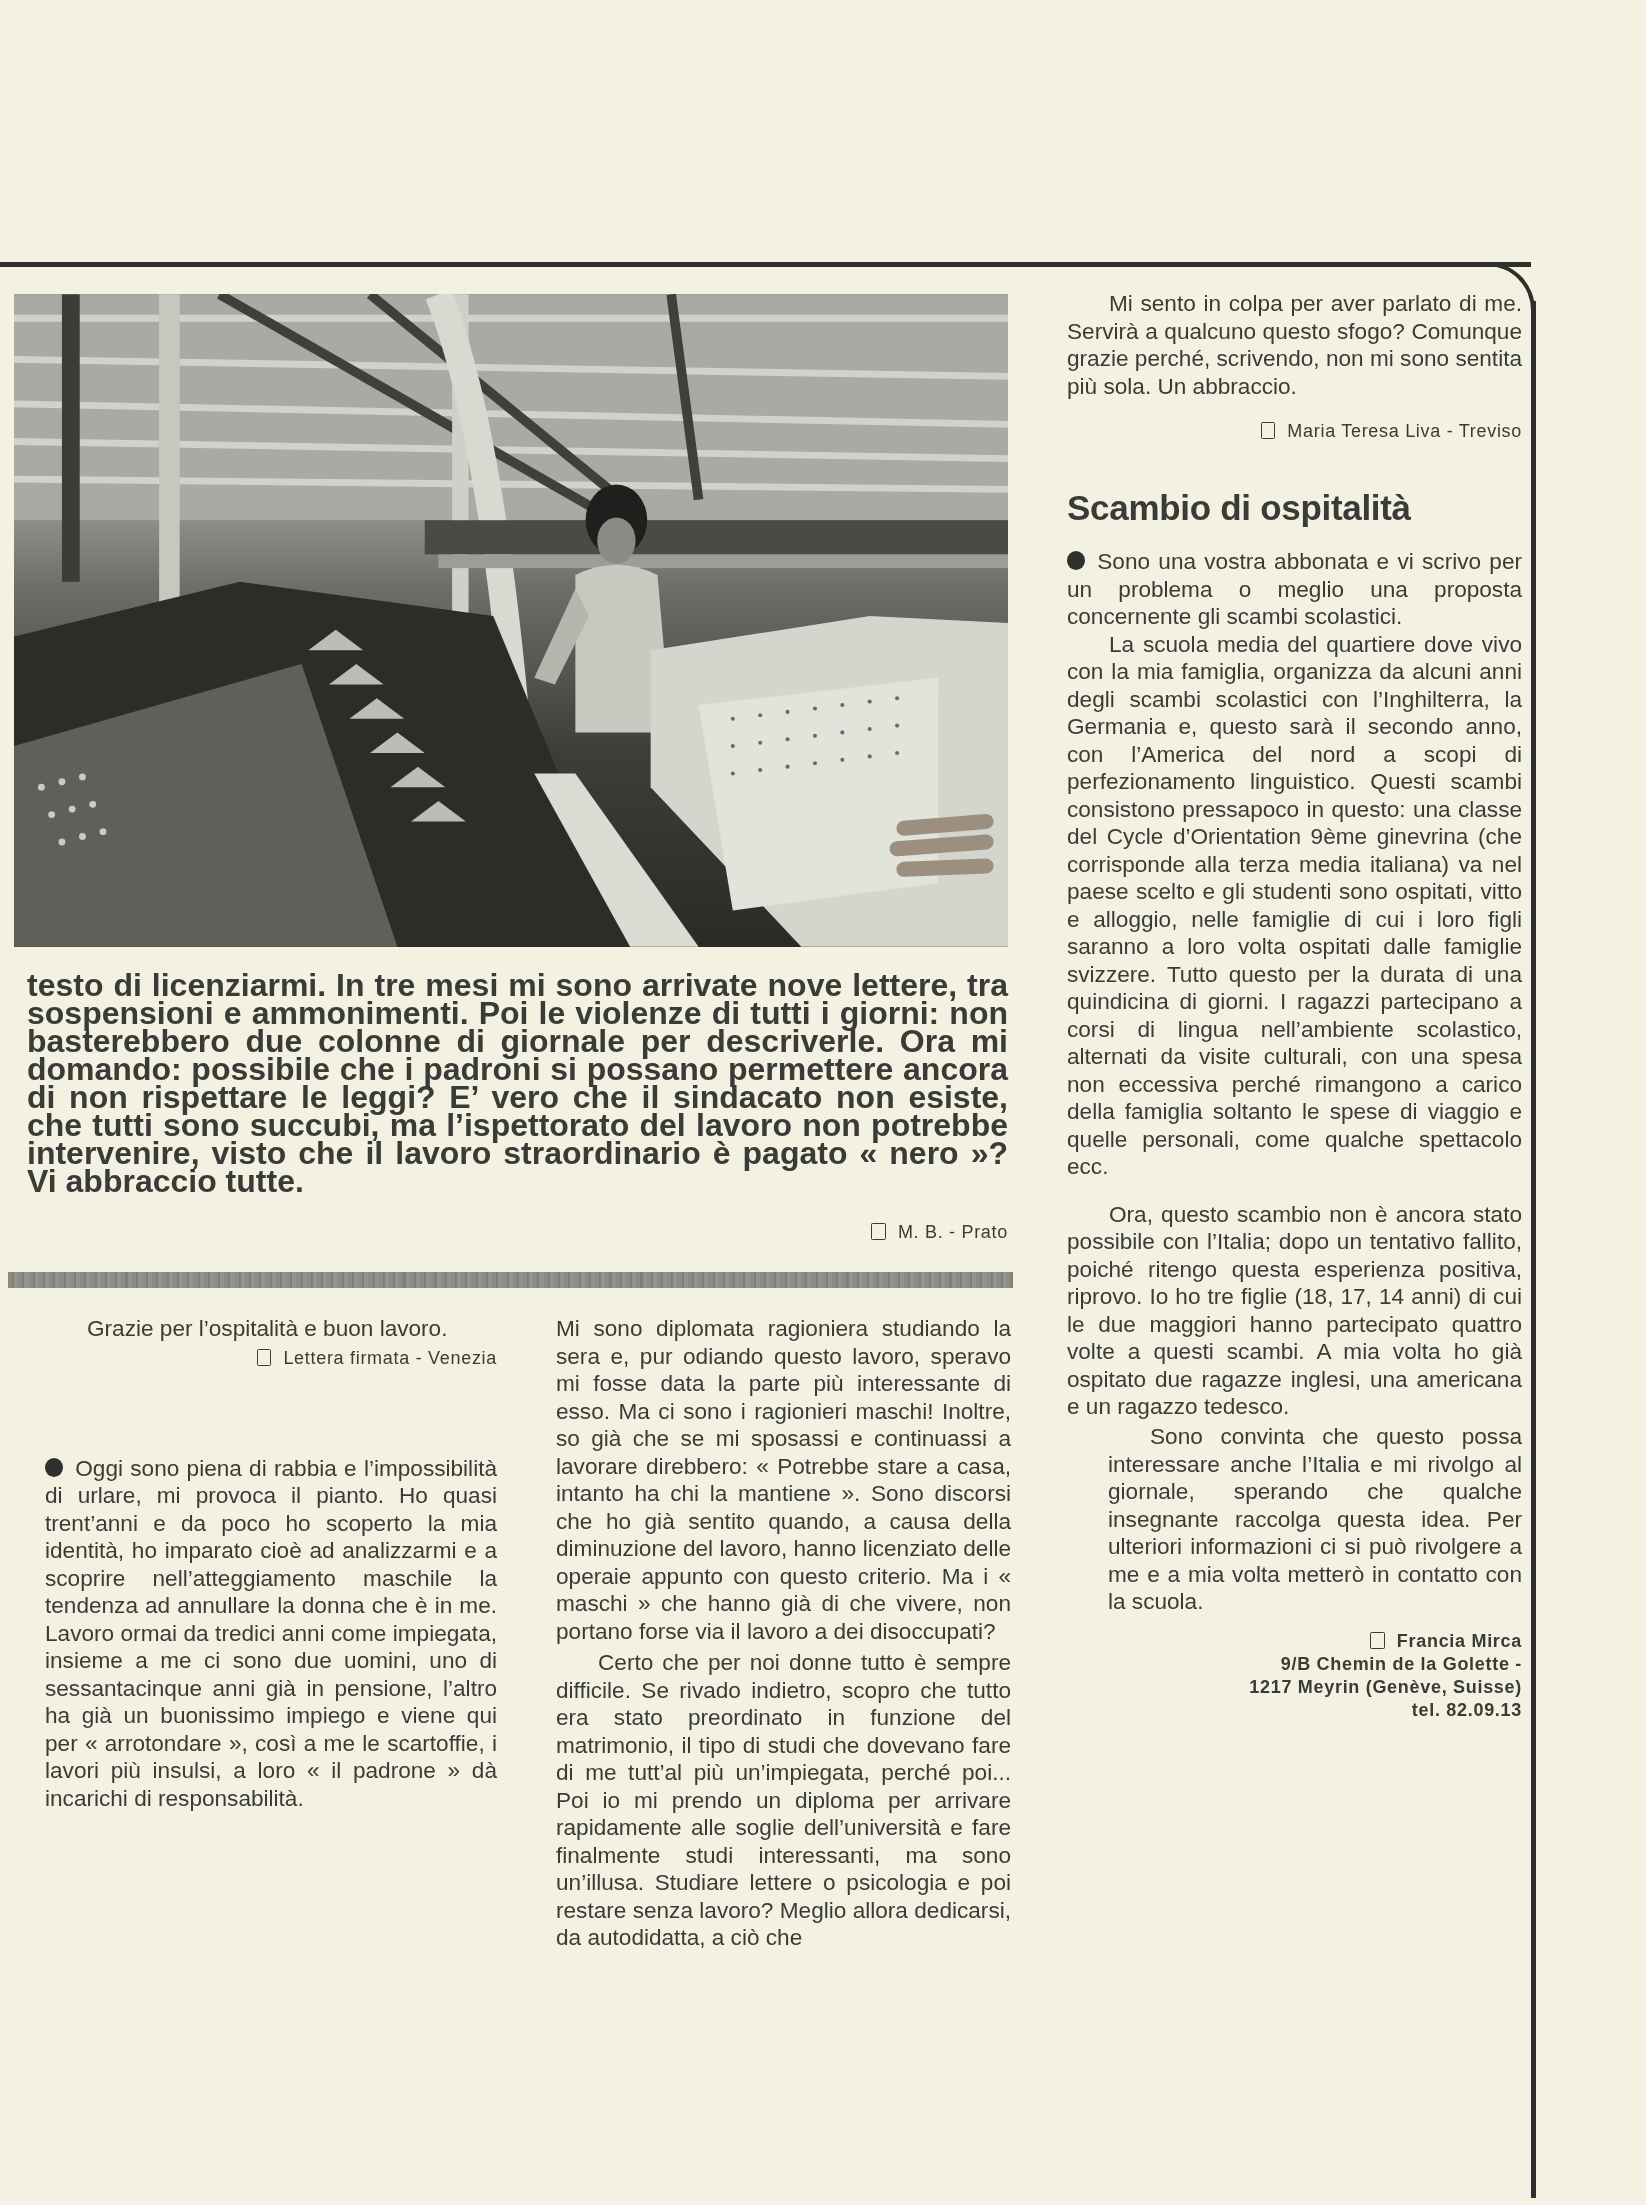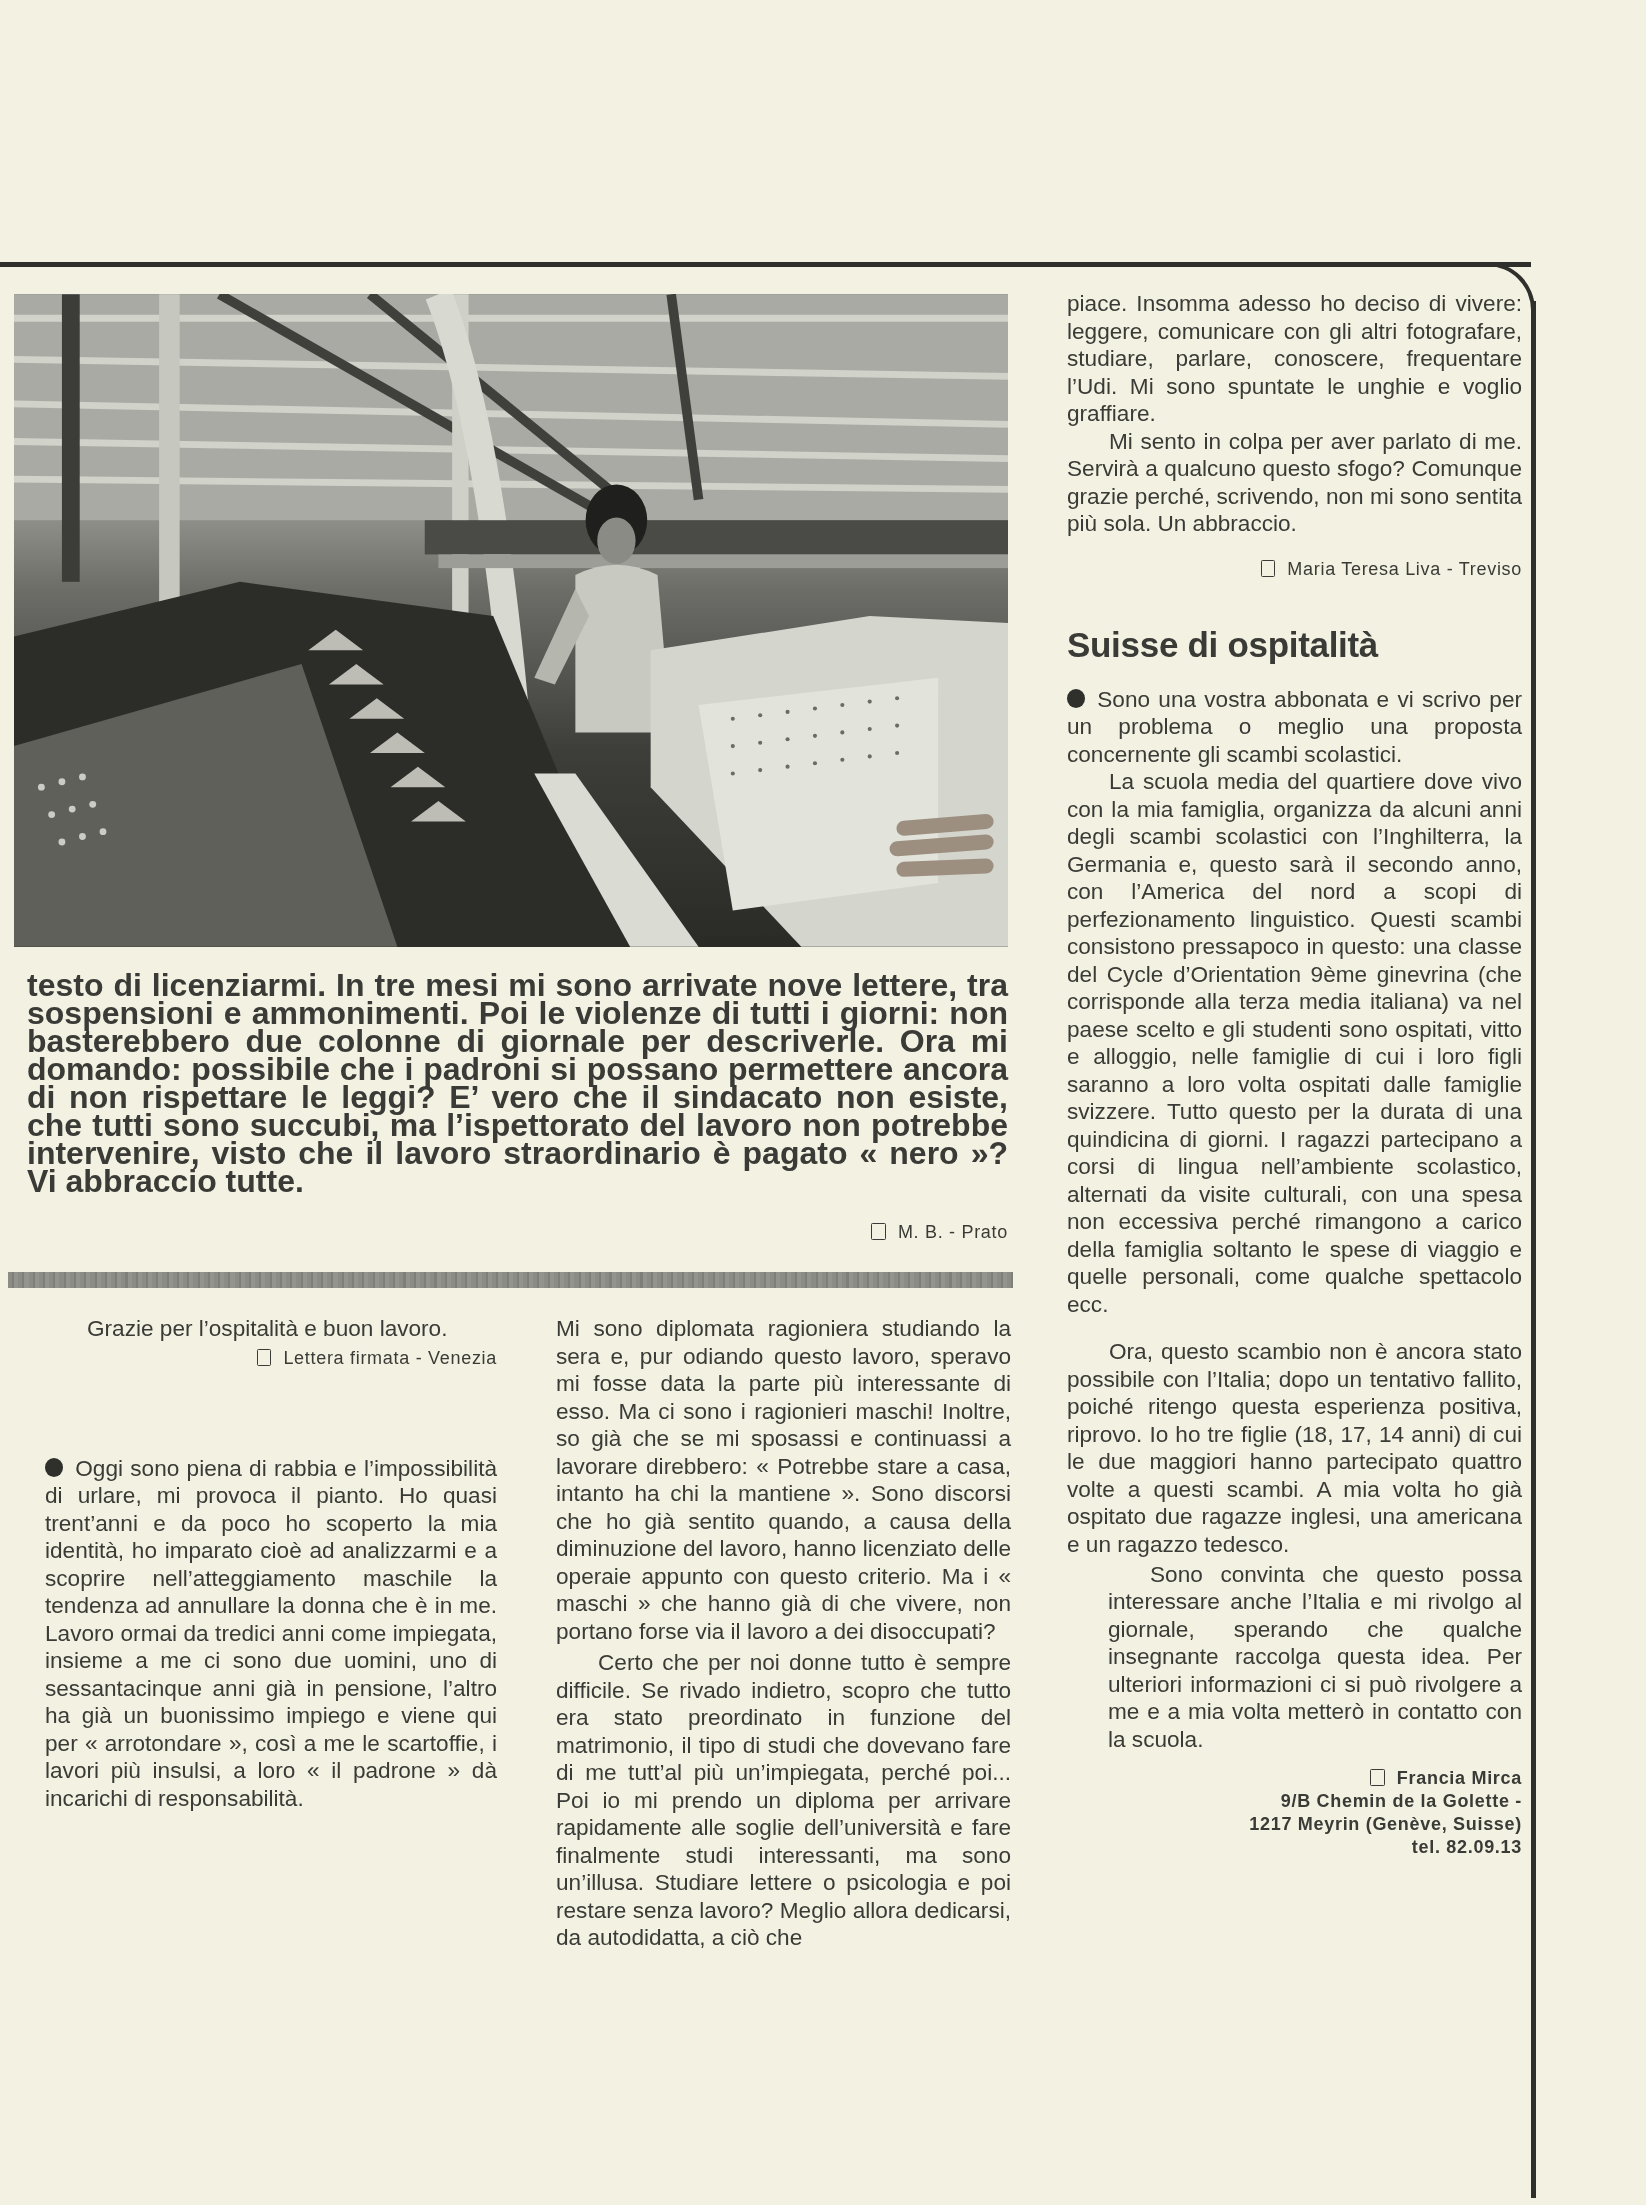--- a/index.html
+++ b/index.html
@@ -157,27 +157,26 @@
   <div style="height:23px;"></div>
   <p><span class="bullet"></span><span>Oggi sono piena di rabbia e l’impossibilità di urlare, mi provoca il pianto. Ho quasi trent’anni e da poco ho scoperto la mia identità, ho imparato cioè ad analizzarmi e a scoprire nell’atteggiamento maschile la tendenza ad annullare la donna che è in me. Lavoro ormai da tredici anni come impiegata, insieme a me ci sono due uomini, uno di sessantacinque anni già in pensione, l’altro ha già un buonissimo impiego e viene qui per « arrotondare », così a me le scartoffie, i lavori più insulsi, a loro « il padrone » dà incarichi di responsabilità.</span></p>
 </div>
 
 <div class="abs col" style="left:556px; top:1315px; width:455px;">
   <p>Mi sono diplomata ragioniera studiando la sera e, pur odiando questo lavoro, speravo mi fosse data la parte più interessante di esso. Ma ci sono i ragionieri maschi! Inoltre, so già che se mi sposassi e continuassi a lavorare direbbero: « Potrebbe stare a casa, intanto ha chi la mantiene ». Sono discorsi che ho già sentito quando, a causa della diminuzione del lavoro, hanno licenziato delle operaie appunto con questo criterio. Ma i « maschi » che hanno già di che vivere, non portano forse via il lavoro a dei disoccupati?</p>
   <p class="indent" style="margin-top:4.1px;">Certo che per noi donne tutto è sempre difficile. Se rivado indietro, scopro che tutto era stato preordinato in funzione del matrimonio, il tipo di studi che dovevano fare di me tutt’al più un’impiegata, perché poi... Poi io mi prendo un diploma per arrivare rapidamente alle soglie dell’università e fare finalmente studi interessanti, ma sono un’illusa. Studiare lettere o psicologia e poi restare senza lavoro? Meglio allora dedicarsi, da autodidatta, a ciò che</p>
 </div>
 
 <div class="abs col" style="left:1067px; top:290px; width:455px;">
-  <p>piace. Insomma adesso ho deciso di vivere: leggere, comunicare con gli altri fotografare, studiare, parlare, conoscere, frequentare l’Udi. Mi sono spuntate le unghie e voglio graffiare.</p>
   <p class="indent">Mi sento in colpa per aver parlato di me. Servirà a qualcuno questo sfogo? Comunque grazie perché, scrivendo, non mi sono sentita più sola. Un abbraccio.</p>
   <div class="sig" style="margin-top:18px;">
     <span class="box"></span><span>Maria Teresa Liva - Treviso</span>
   </div>
   <div style="height:42px;"></div>
-  <h2 class="headline">Suisse di ospitalità</h2>
+  <h2 class="headline">Scambio di ospitalità</h2>
   <div style="height:20.5px;"></div>
   <p><span class="bullet"></span><span>Sono una vostra abbonata e vi scrivo per un problema o meglio una proposta concernente gli scambi scolastici.</span></p>
   <p class="indent">La scuola media del quartiere dove vivo con la mia famiglia, organizza da alcuni anni degli scambi scolastici con l’Inghilterra, la Germania e, questo sarà il secondo anno, con l’America del nord a scopi di perfezionamento linguistico. Questi scambi consistono pressapoco in questo: una classe del Cycle d’Orientation 9ème ginevrina (che corrisponde alla terza media italiana) va nel paese scelto e gli studenti sono ospitati, vitto e alloggio, nelle famiglie di cui i loro figli saranno a loro volta ospitati dalle famiglie svizzere. Tutto questo per la durata di una quindicina di giorni. I ragazzi partecipano a corsi di lingua nell’ambiente scolastico, alternati da visite culturali, con una spesa non eccessiva perché rimangono a carico della famiglia soltanto le spese di viaggio e quelle personali, come qualche spettacolo ecc.</p>
   <p class="indent" style="margin-top:20px;">Ora, questo scambio non è ancora stato possibile con l’Italia; dopo un tentativo fallito, poiché ritengo questa esperienza positiva, riprovo. Io ho tre figlie (18, 17, 14 anni) di cui le due maggiori hanno partecipato quattro volte a questi scambi. A mia volta ho già ospitato due ragazze inglesi, una americana e un ragazzo tedesco.</p>
   <p class="indent" style="margin-top:2.7px;margin-left:41px;">Sono convinta che questo possa interessare anche l’Italia e mi rivolgo al giornale, sperando che qualche insegnante raccolga questa idea. Per ulteriori informazioni ci si può rivolgere a me e a mia volta metterò in contatto con la scuola.</p>
   <div class="right-sig" style="margin-top:14px;">
     <div><span class="sig" style="font-size:18px;"><span class="box"></span></span><span>Francia Mirca</span></div>
     <div>9/B Chemin de la Golette -</div>
     <div>1217 Meyrin (Genève, Suisse)</div>
     <div>tel. 82.09.13</div>

